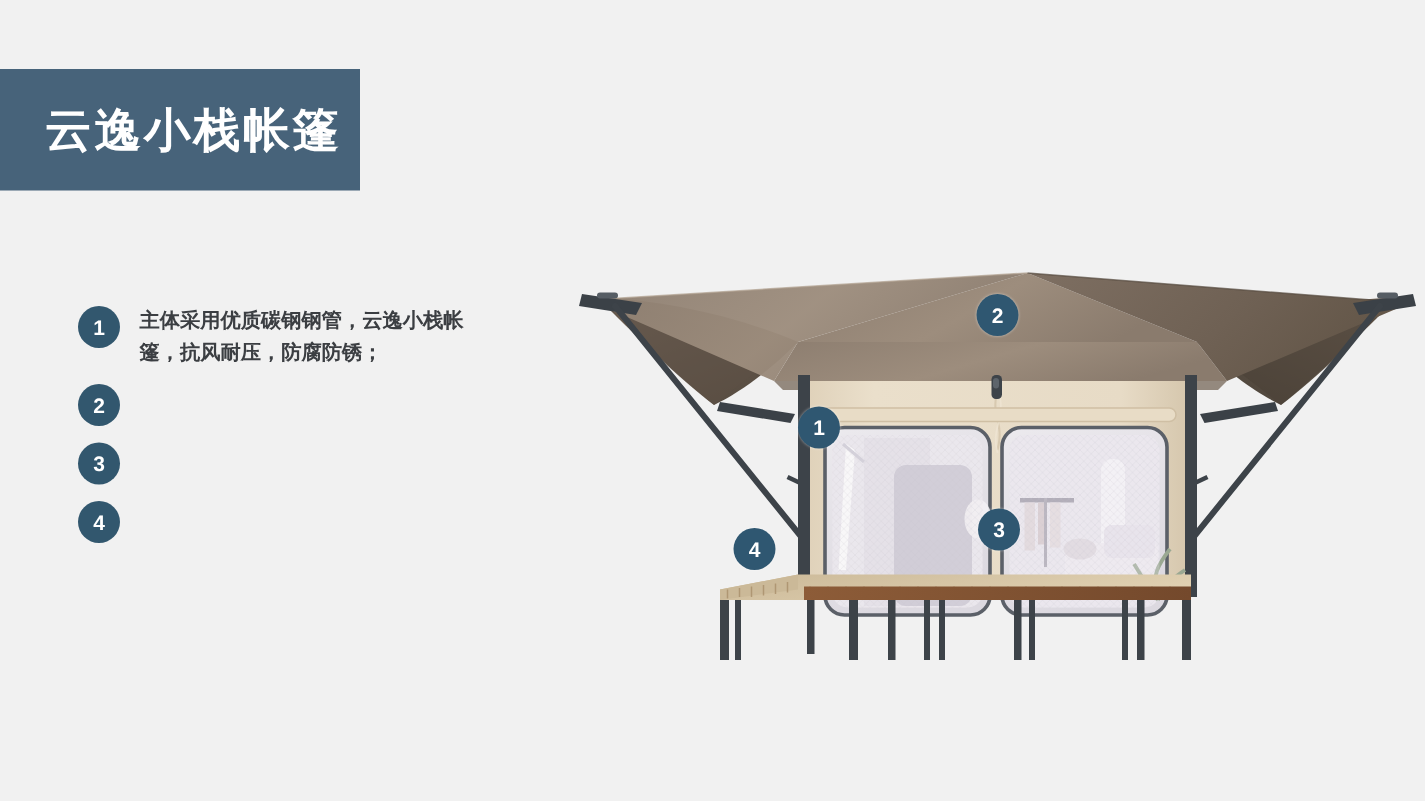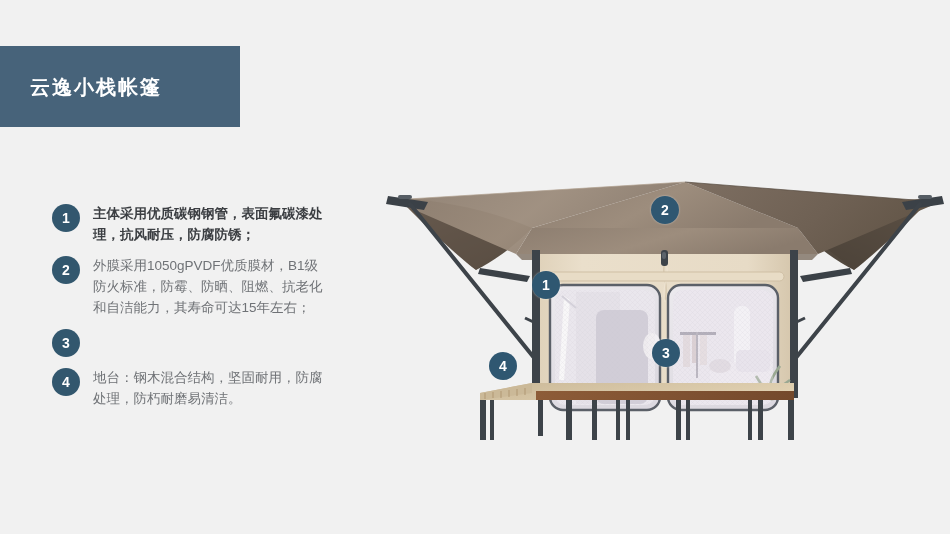--- a/index.html
+++ b/index.html
@@ -20,21 +20,21 @@
     position: absolute;
     left: 0; top: 46px;
     width: 240px; height: 81px;
     background: #47637a;
     display: flex;
     align-items: center;
     padding-left: 30px;
   }
   #title-text {
     color: #ffffff;
-    font-size: 20px;
+    font-size: 31px;
     font-weight: bold;
     letter-spacing: 2px;
     line-height: 1;
     white-space: nowrap;
   }
 
   
   #feature-list {
     position: absolute;
     left: 52px; top: 203px;
@@ -104,35 +104,33 @@
 <div id="page">
 
   <div id="title-banner">
     <span id="title-text">云逸小栈帐篷</span>
   </div>
 
   <div id="feature-list">
 
     <div class="feature-row first">
       <div class="feature-badge">1</div>
-      <div class="feature-text">主体采用优质碳钢钢管，表面氟碳漆处理，抗风耐压，防腐防锈；</div>
+      <div class="feature-text">主体采用优质碳钢钢管，云逸小栈帐篷，抗风耐压，防腐防锈；</div>
     </div>
 
     <div class="feature-row">
       <div class="feature-badge">2</div>
-      <div class="feature-text">外膜采用1050gPVDF优质膜材，B1级防火标准，防霉、防晒、阻燃、抗老化和自洁能力，其寿命可达15年左右；</div>
     </div>
 
     <div class="feature-row">
       <div class="feature-badge">3</div>
     </div>
 
     <div class="feature-row">
       <div class="feature-badge">4</div>
-      <div class="feature-text">地台：钢木混合结构，坚固耐用，防腐处理，防朽耐磨易清洁。</div>
     </div>
 
   </div>
 
   <div id="tent">
     <svg width="570" height="290" viewBox="0 0 570 290">
       <defs>
         <linearGradient id="roofL" x1="0" y1="0" x2="1" y2="0.3">
           <stop offset="0%" stop-color="#8d7e70"></stop>
           <stop offset="55%" stop-color="#9d8d7d"></stop>

